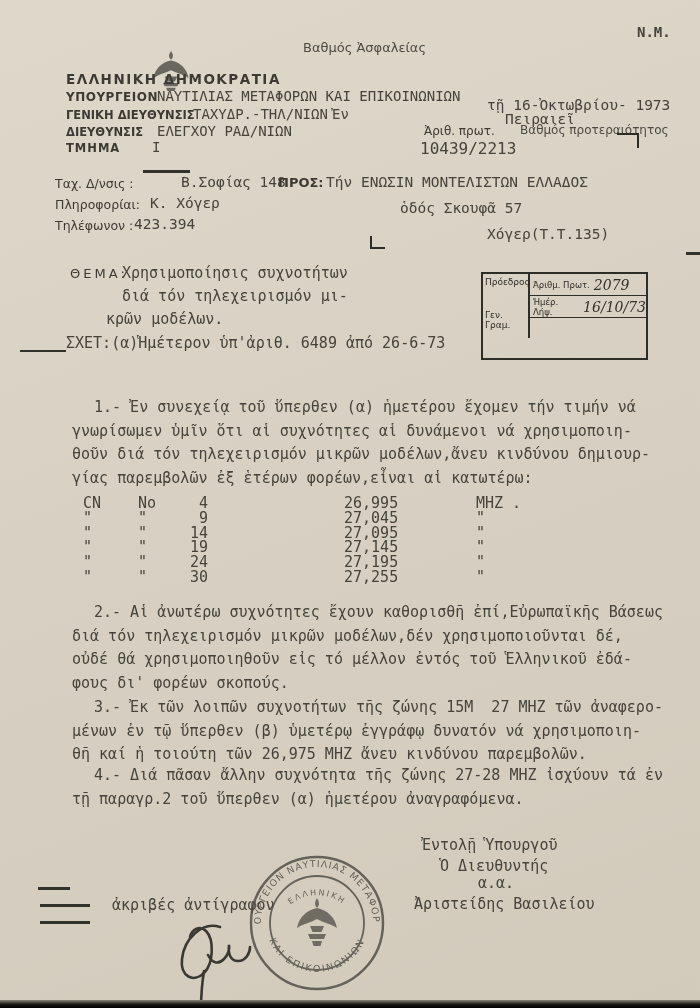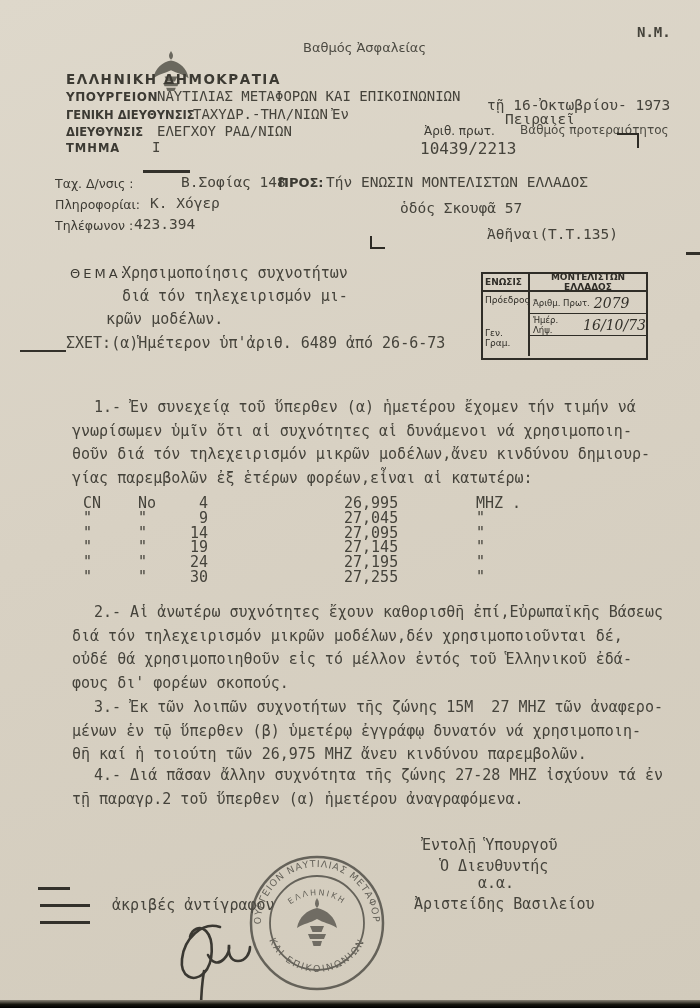--- a/index.html
+++ b/index.html
@@ -94,37 +94,33 @@
   <div class="abs printed" style="left:55px;top:176px;font-size:12.5px;">Ταχ. Δ/νσις :</div>
   <div class="abs mono" style="left:142px;top:174px;font-size:14.5px;margin-left:39px;">Β.Σοφίας 148</div>
   <div class="abs printed" style="left:55px;top:197px;font-size:12.5px;">Πληροφορίαι:</div>
   <div class="abs mono" style="left:150px;top:195px;font-size:14.5px;">Κ. Χόγερ</div>
   <div class="abs printed" style="left:55px;top:218px;font-size:12.5px;">Τηλέφωνον :</div>
   <div class="abs mono" style="left:134px;top:216px;font-size:14.5px;">423.394</div>
 
   <div class="abs printed" style="left:278px;top:175px;font-size:13px;font-weight:bold;">ΠΡΟΣ:</div>
   <div class="abs mono" style="left:326px;top:174px;font-size:14.5px;">Τήν ΕΝΩΣΙΝ ΜΟΝΤΕΛΙΣΤΩΝ ΕΛΛΑΔΟΣ</div>
   <div class="abs mono" style="left:400px;top:200px;font-size:14.5px;">ὁδός Σκουφᾶ 57</div>
-  <div class="abs mono" style="left:487px;top:226px;font-size:14.5px;">Ἀθῆναι(Τ.Τ.135)</div>
+  <div class="abs mono" style="left:487px;top:226px;font-size:14.5px;">Χόγερ(Τ.Τ.135)</div>
   <div class="corner" style="left:370px;top:236px;width:13px;height:11px;border-left:2.5px solid #2d2b25;border-bottom:2.5px solid #2d2b25;"></div>
   <div class="rule" style="left:686px;top:252px;width:14px;height:2.5px;"></div>
 
   <div class="abs printed" style="left:70px;top:266px;font-size:13px;letter-spacing:3px;">ΘΕΜΑ:</div>
   <div class="abs mono" style="left:122px;top:264px;font-size:15px;">Χρησιμοποίησις συχνοτήτων</div>
   <div class="abs mono" style="left:122px;top:287px;font-size:15px;">διά τόν τηλεχειρισμόν μι-</div>
   <div class="abs mono" style="left:106px;top:310px;font-size:15px;">κρῶν μοδέλων.</div>
 
   <div class="rule" style="left:20px;top:350px;width:46px;height:2px;"></div>
   <div class="abs mono" style="left:66px;top:334px;font-size:15px;">ΣΧΕΤ:(α)Ἡμέτερον ὑπ'ἀριθ. 6489 ἀπό 26-6-73</div>
 
   <div id="rbox">
-    <div class="hdr">
-      <div class="hl">ΕΝΩΣΙΣ</div>
-      <div class="hr">ΜΟΝΤΕΛΙΣΤΩΝ ΕΛΛΑΔΟΣ</div>
-    </div>
     <div class="bd">
       <div class="lcol">
         <span>Πρόεδρος</span>
         <span>Γεν. Γραμ.</span>
       </div>
       <div class="rcol">
         <div class="rrow">
           <span>Ἀριθμ. Πρωτ.</span>
           <span class="hand hv">2079</span>
         </div>

